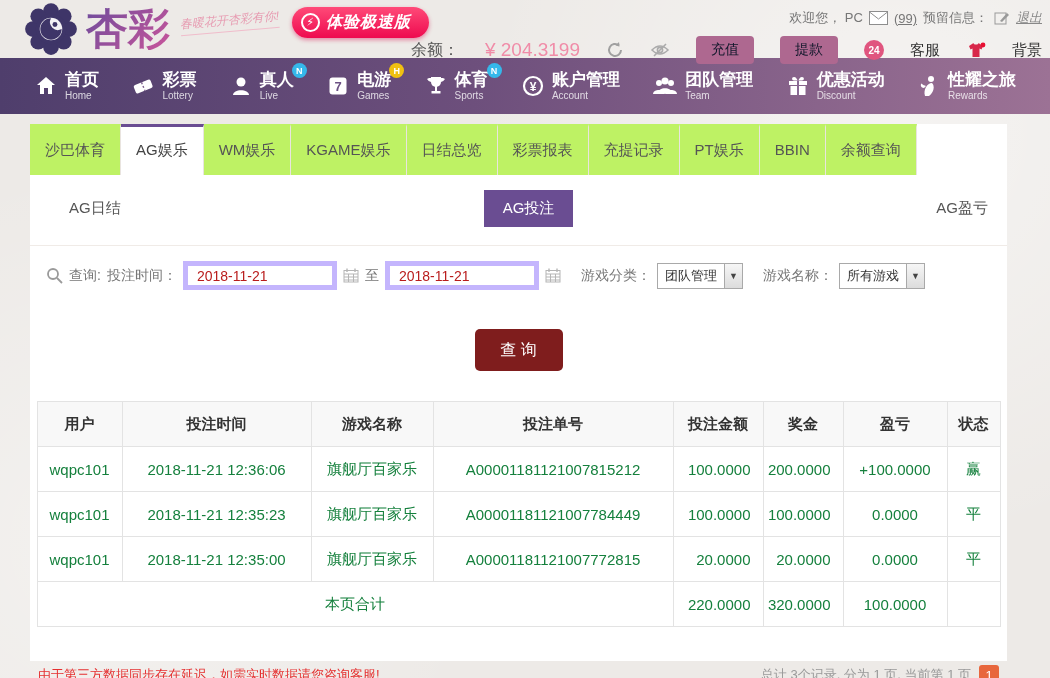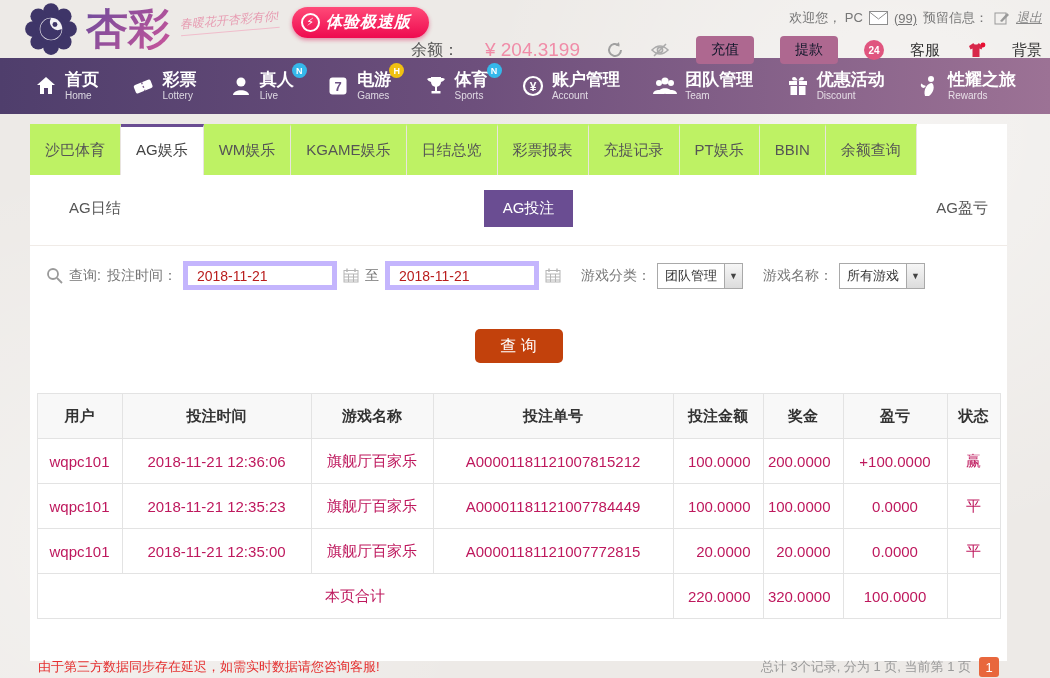--- a/index.html
+++ b/index.html
@@ -64,26 +64,26 @@
                 display:flex; align-items:center; gap:6px; font-size:14px; color:#777; }
   .search-row .lbl { white-space:nowrap; }
   .date-input { width:154px; height:29px; border:5px solid #c4b5fd; padding:0 9px; font-size:14px; color:#b91c1c;
                 font-family:"Liberation Sans",sans-serif; }
   .fake-select { height:26px; border:1px solid #a9a9a9; display:flex; align-items:stretch; cursor:pointer; background:#fff; }
   .fake-select .val { padding:0 7px; font-size:13px; color:#333; display:flex; align-items:center; }
   .fake-select .arr { width:18px; background:linear-gradient(#f6f6f6,#dcdcdc); border-left:1px solid #a9a9a9;
                       display:flex; align-items:center; justify-content:center; font-size:9px; color:#444; }
   .sp { width:8px; }
 
-  .query-btn { display:block; margin:24px auto 0; width:88px; height:34px; background:#c2410c; border:none;
+  .query-btn { display:block; margin:24px auto 0; width:88px; height:42px; background:#7f1d1d; border:none;
                border-radius:5px; color:#fff; font-size:16px; cursor:pointer; }
 
   .data-table { margin:30px auto 0; width:963px; border-collapse:collapse; table-layout:fixed; }
   .data-table th, .data-table td { border:1px solid #e3e3e3; height:45px; text-align:center;
-                                   font-size:15px; color:#be185d; overflow:hidden; }
+                                   font-size:15px; color:#15803d; overflow:hidden; }
   .data-table th { background:#f8f8f8; color:#333; font-weight:bold; }
   .data-table td.num { text-align:right; padding-right:12px; }
   .green { color:#2d9c46; }
 
   .bottom-row { display:flex; justify-content:space-between; align-items:center; margin:38px 8px 0 8px; }
   .notice { color:#e53030; font-size:13px; }
   .pagination { display:flex; align-items:center; gap:8px; color:#999; font-size:13px; }
   .page-box { width:20px; height:20px; background:#e8673d; color:#fff; border-radius:3px; font-size:13px;
               display:flex; align-items:center; justify-content:center; cursor:pointer; }
 </style>

